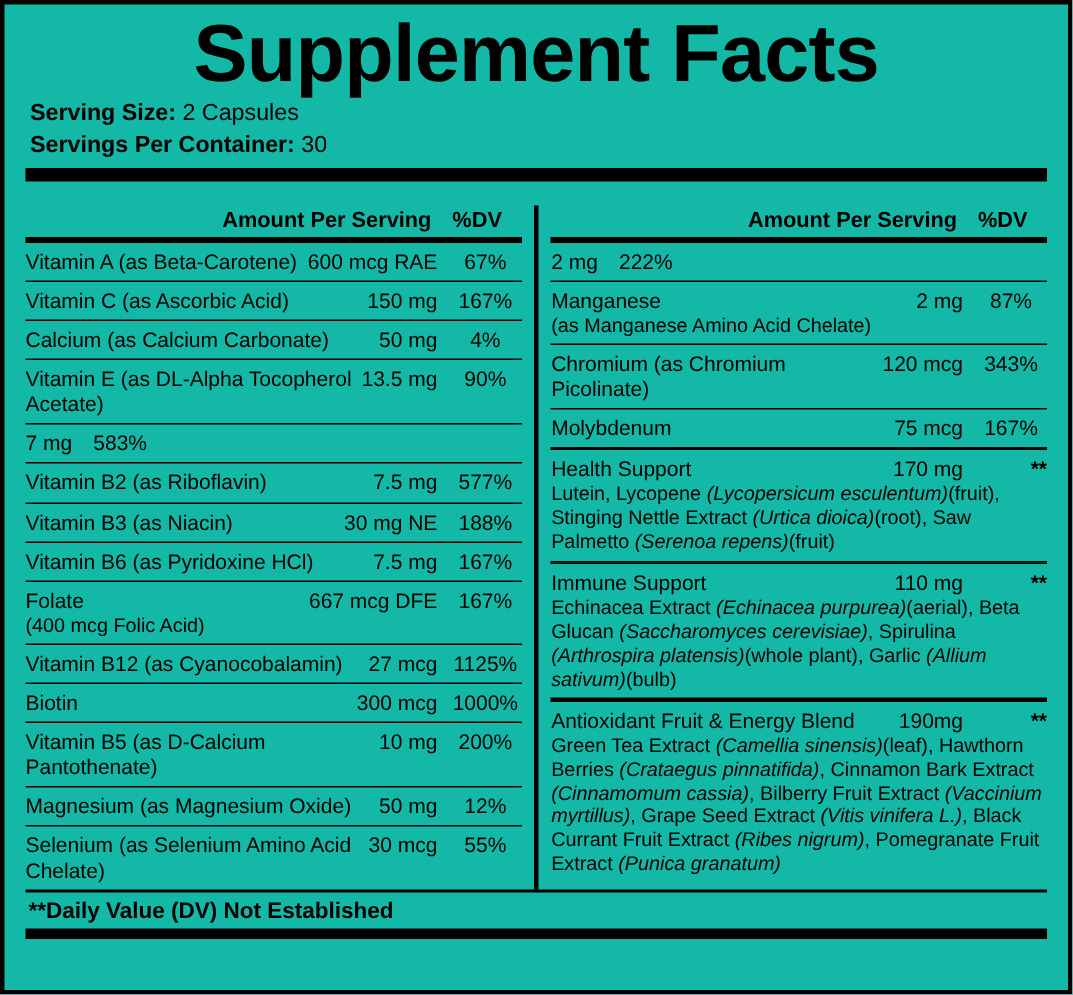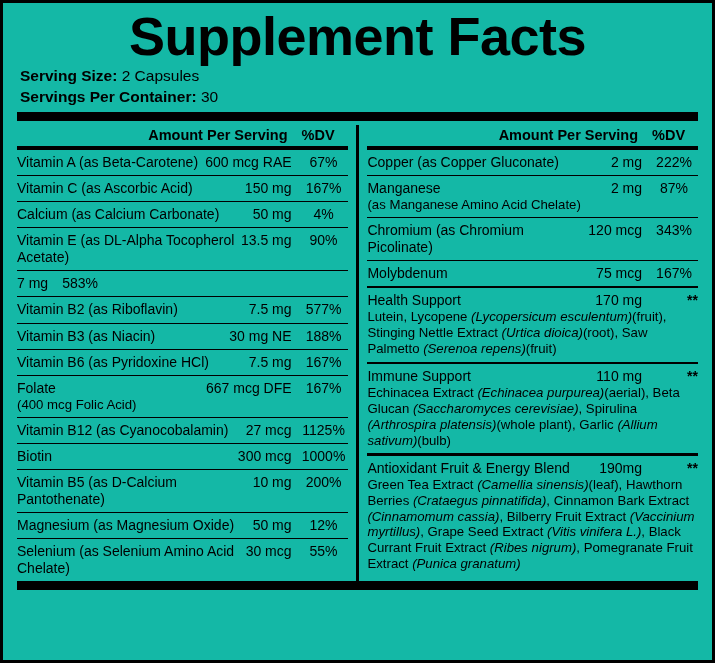--- a/index.html
+++ b/index.html
@@ -44,21 +44,21 @@
     background: #000;
     margin: 5px 0 0 0;
   }
   .rule-thin {
     height: 2px;
     background: #000;
   }
   .cols {
     display: flex;
     align-items: stretch;
-    margin-top: 4px;
+    margin-top: 16px;
   }
   .col {
     flex: 1 1 50%;
     min-width: 0;
   }
   .col-left {
     padding-right: 8px;
   }
   .col-divider {
     width: 4px;
@@ -264,21 +264,20 @@
     <div class="col-divider"></div>
 
     <div class="col col-right">
       <div class="hdr">
         <span class="aps">Amount Per Serving</span>
         <span class="dv">%DV</span>
       </div>
       <div class="hdr-rule"></div>
       <div id="right-rows">
           <div class="row">
-            <div class="name">Copper (as Copper Gluconate)</div>
             <div class="amt">2 mg</div>
             <div class="pdv">222%</div>
           </div>
           <div class="row">
             <div class="name">Manganese<div class="sub">(as Manganese Amino Acid Chelate)</div></div>
             <div class="amt">2 mg</div>
             <div class="pdv">87%</div>
           </div>
           <div class="row">
             <div class="name">Chromium (as Chromium Picolinate)</div>
@@ -312,15 +311,16 @@
             <div class="amt">190mg</div>
             <div class="pdv">**</div>
           </div>
           <div class="blend-body last"><span>Green Tea Extract </span><span class="italic">(Camellia sinensis)</span><span>(leaf), Hawthorn Berries </span><span class="italic">(Crataegus pinnatifida)</span><span>, Cinnamon Bark Extract </span><span class="italic">(Cinnamomum cassia)</span><span>, Bilberry Fruit Extract </span><span class="italic">(Vaccinium myrtillus)</span><span>, Grape Seed Extract </span><span class="italic">(Vitis vinifera L.)</span><span>, Black Currant Fruit Extract </span><span class="italic">(Ribes nigrum)</span><span>, Pomegranate Fruit Extract </span><span class="italic">(Punica granatum)</span></div>
         </div>
     </div>
 
   </div>
 
   <div class="rule-thin"></div>
+  <div class="footer-dv">**Daily Value (DV) Not Established</div>
   <div class="rule-bottom"></div>
 
 </div>
 
 </body></html>

